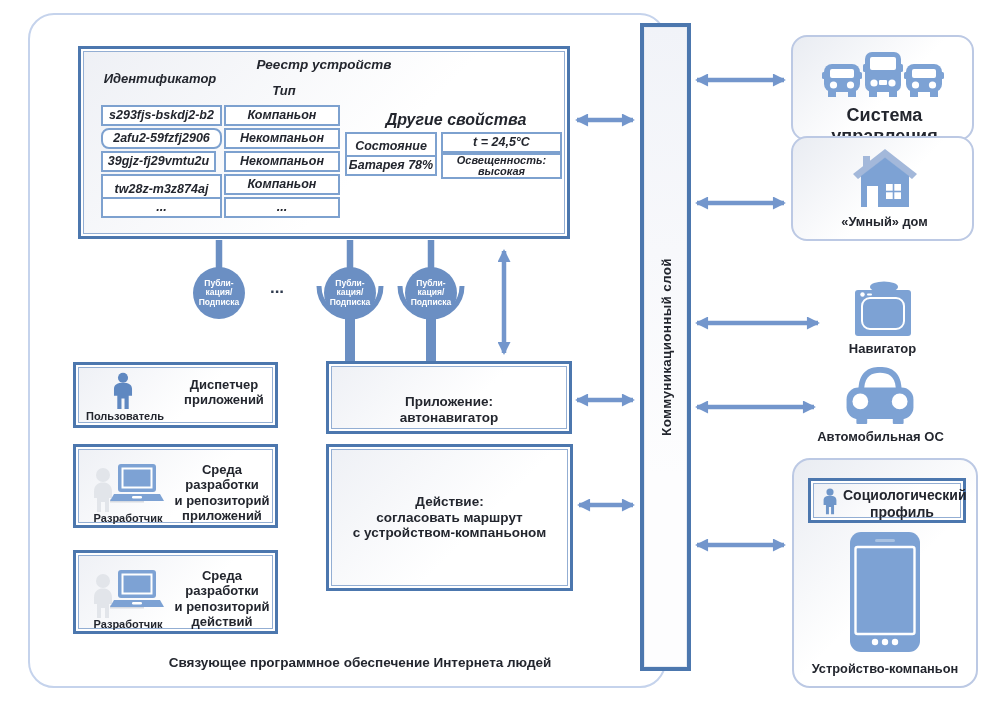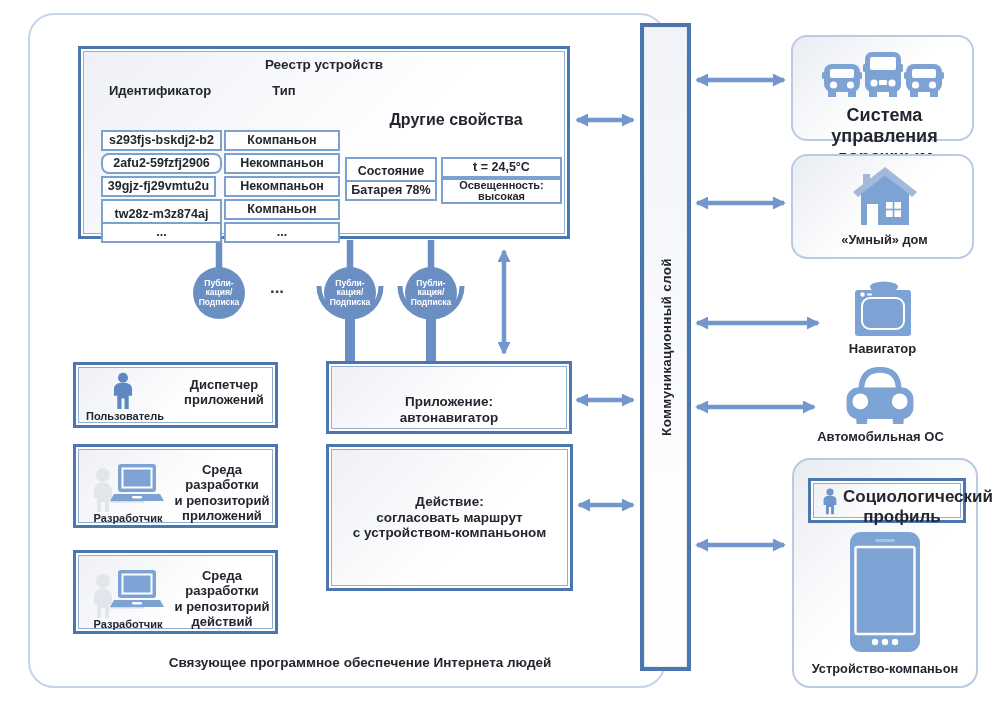--- a/index.html
+++ b/index.html
@@ -6,21 +6,21 @@
   .canvas{position:relative;width:1000px;height:708px;background:#ffffff;overflow:hidden;
           font-family:"Liberation Sans",sans-serif;color:#23262e;}
   .abs{position:absolute;box-sizing:border-box;}
   .outer{border:2px solid #c5d3ec;border-radius:26px;background:#fff;}
   .box-thick{border:3px solid #4c77ae;
              box-shadow:inset 0 0 0 2px #ffffff, inset 0 0 0 3px #93aed3;
              background:linear-gradient(135deg,#eef0f5 0%,#ffffff 60%);}
   .rbox{border:2px solid #bcc9e4;border-radius:16px;
         background:linear-gradient(135deg,#e9ecf2 0%,#ffffff 55%);}
   .cell{border:2px solid #7da1cf;background:#fff;display:flex;align-items:center;justify-content:center;
-        font-weight:bold;font-size:12.5px;text-align:center;line-height:1;white-space:pre-line;margin-top:25px;}
+        font-weight:bold;font-size:12.5px;text-align:center;line-height:1;white-space:pre-line;}
   .lbl{font-weight:bold;text-align:center;white-space:pre-line;line-height:1.18;}
   .circle{width:52px;height:52px;border-radius:50%;background:#6b8fc3;color:#fff;
           display:flex;align-items:center;justify-content:center;text-align:center;
           font-size:8.5px;font-weight:bold;line-height:1.08;white-space:pre-line;letter-spacing:0;}
   .bar{border:4px solid #4c77ae;background:linear-gradient(180deg,#f1f3f8 0%,#fdfdfe 70%);
        box-shadow:inset 0 0 0 1px #e7ecf4;}
   .vtext{position:absolute;left:50%;top:50%;transform:translate(-50%,-50%) rotate(-90deg);
          white-space:nowrap;font-weight:bold;font-size:13.5px;letter-spacing:.3px;}
   .footer{font-weight:bold;font-size:13.5px;text-align:center;}
   svg{display:block;}
@@ -56,23 +56,23 @@
       <line x1="577" y1="400" x2="633" y2="400" marker-start="url(#ah)" marker-end="url(#ah)"></line>
       <line x1="579" y1="505" x2="633" y2="505" marker-start="url(#ah)" marker-end="url(#ah)"></line>
       <line x1="697" y1="80" x2="784" y2="80" marker-start="url(#ah)" marker-end="url(#ah)"></line>
       <line x1="697" y1="203" x2="784" y2="203" marker-start="url(#ah)" marker-end="url(#ah)"></line>
       <line x1="697" y1="323" x2="818" y2="323" marker-start="url(#ah)" marker-end="url(#ah)"></line>
       <line x1="697" y1="407" x2="814" y2="407" marker-start="url(#ah)" marker-end="url(#ah)"></line>
       <line x1="697" y1="545" x2="784" y2="545" marker-start="url(#ah)" marker-end="url(#ah)"></line>
     </g>
   </svg>
 
-  <div class="abs box-thick" style="left:78px;top:46px;width:492px;height:193px;">
+  <div class="abs box-thick" style="left:78px;top:46px;width:492px;height:193px;font-style:italic;">
     <div class="abs lbl" style="left:0;top:8px;width:100%;font-size:13.5px;">Реестр устройств</div>
-    <div class="abs lbl" style="left:10px;top:34px;width:138px;font-size:13px;">Идентификатор</div>
+    <div class="abs lbl" style="left:10px;top:22px;width:138px;font-size:13px;">Идентификатор</div>
     <div class="abs lbl" style="left:148px;top:34px;width:110px;font-size:13px;">Тип</div>
 
     <div class="abs cell" style="left:20px;top:56px;width:121px;height:21px;">s293fjs-bskdj2-b2</div>
     <div class="abs cell" style="left:143px;top:56px;width:116px;height:21px;">Компаньон</div>
     <div class="abs cell" style="left:20px;top:79px;width:121px;height:21px;border-radius:8px;">2afu2-59fzfj2906</div>
     <div class="abs cell" style="left:143px;top:79px;width:116px;height:21px;">Некомпаньон</div>
     <div class="abs cell" style="left:20px;top:102px;width:115px;height:21px;">39gjz-fj29vmtu2u</div>
     <div class="abs cell" style="left:143px;top:102px;width:116px;height:21px;">Некомпаньон</div>
     <div class="abs cell" style="left:20px;top:125px;width:121px;height:31px;">tw28z-m3z874aj</div>
     <div class="abs cell" style="left:143px;top:125px;width:116px;height:21px;">Компаньон</div>
@@ -200,21 +200,21 @@
           <rect x="90" y="19" width="24" height="9" rx="2"></rect>
           <circle cx="93.5" cy="35" r="3.6"></circle>
             <circle cx="110.5" cy="35" r="3.6"></circle>
         </g>
       </svg>
     </div>
     <div class="abs lbl" style="left:6px;top:68px;width:171px;font-size:18px;">Система управления
 дорожным движением</div>
   </div>
 
-  <div class="abs rbox" style="left:791px;top:154px;width:183px;height:105px;padding-left:12px;">
+  <div class="abs rbox" style="left:791px;top:136px;width:183px;height:105px;padding-left:12px;">
     <div class="abs" style="left:60px;top:11px;">
       <svg viewBox="0 0 64 58" width="64" height="58">
         <rect x="10" y="7" width="7" height="13" fill="#a3b8da"></rect>
         <path d="M32 0 L64 25 L59 30 L32 9 L5 30 L0 25 Z" fill="#a3b8da"></path>
         <path d="M8 27 L32 8.5 L56 27 L56 58 L8 58 Z" fill="#7da2d4"></path>
         <rect x="14" y="37" width="11" height="21" fill="#fff"></rect>
         <rect x="33" y="35" width="15" height="15" fill="#fff"></rect>
         <rect x="39.7" y="35" width="1.6" height="15" fill="#7da2d4"></rect>
         <rect x="33" y="41.7" width="15" height="1.6" fill="#7da2d4"></rect>
       </svg>
@@ -249,21 +249,21 @@
   <div class="abs lbl" style="left:808px;top:429px;width:145px;font-size:13px;">Автомобильная ОС</div>
 
   <div class="abs rbox" style="left:792px;top:458px;width:186px;height:230px;border-radius:18px;">
     <div class="abs box-thick" style="left:14px;top:18px;width:158px;height:45px;">
       <div class="abs" style="left:10px;top:7px;">
         <svg viewBox="0 0 26 40" width="18" height="27">
           <circle cx="13" cy="6" r="5.3" fill="#6f96c9"></circle>
           <path d="M3.5 18 C3.5 13 7.5 11.3 13 11.3 C18.5 11.3 22.5 13 22.5 18 L22.5 25 L19 25 L19 39 L14.6 39 L14.6 28 L11.4 28 L11.4 39 L7 39 L7 25 L3.5 25 Z" fill="#6f96c9"></path>
         </svg>
       </div>
-      <div class="abs lbl" style="left:32px;top:6px;width:118px;font-size:17px;">Социологический
+      <div class="abs lbl" style="left:32px;top:6px;width:118px;font-size:14px;">Социологический
 профиль</div>
     </div>
     <div class="abs" style="left:56px;top:72px;">
       <svg viewBox="0 0 70 120" width="70" height="120">
         <rect x="0" y="0" width="70" height="120" rx="11" fill="#7da2d4"></rect>
         <rect x="5.5" y="15" width="59" height="87" rx="2" fill="none" stroke="#fff" stroke-width="2.4"></rect>
         <rect x="25" y="7" width="20" height="3" rx="1.5" fill="#a9c2e2"></rect>
         <circle cx="25" cy="110" r="3.2" fill="#fff"></circle>
         <circle cx="35" cy="110" r="3.2" fill="#fff"></circle>
         <circle cx="45" cy="110" r="3.2" fill="#fff"></circle>

